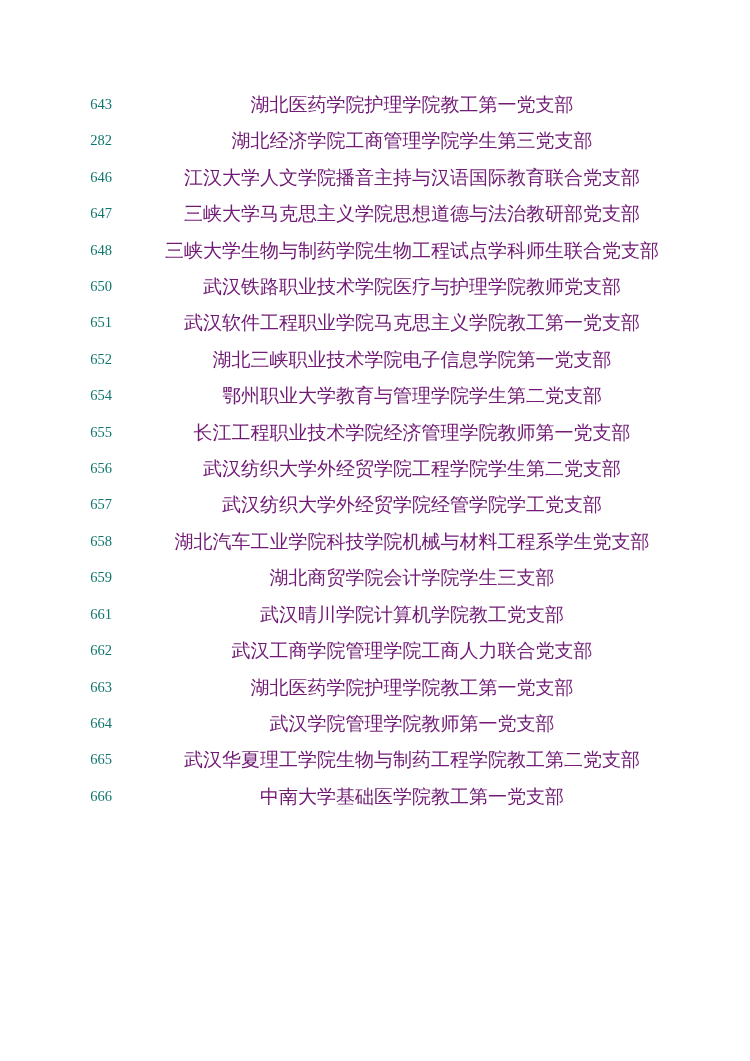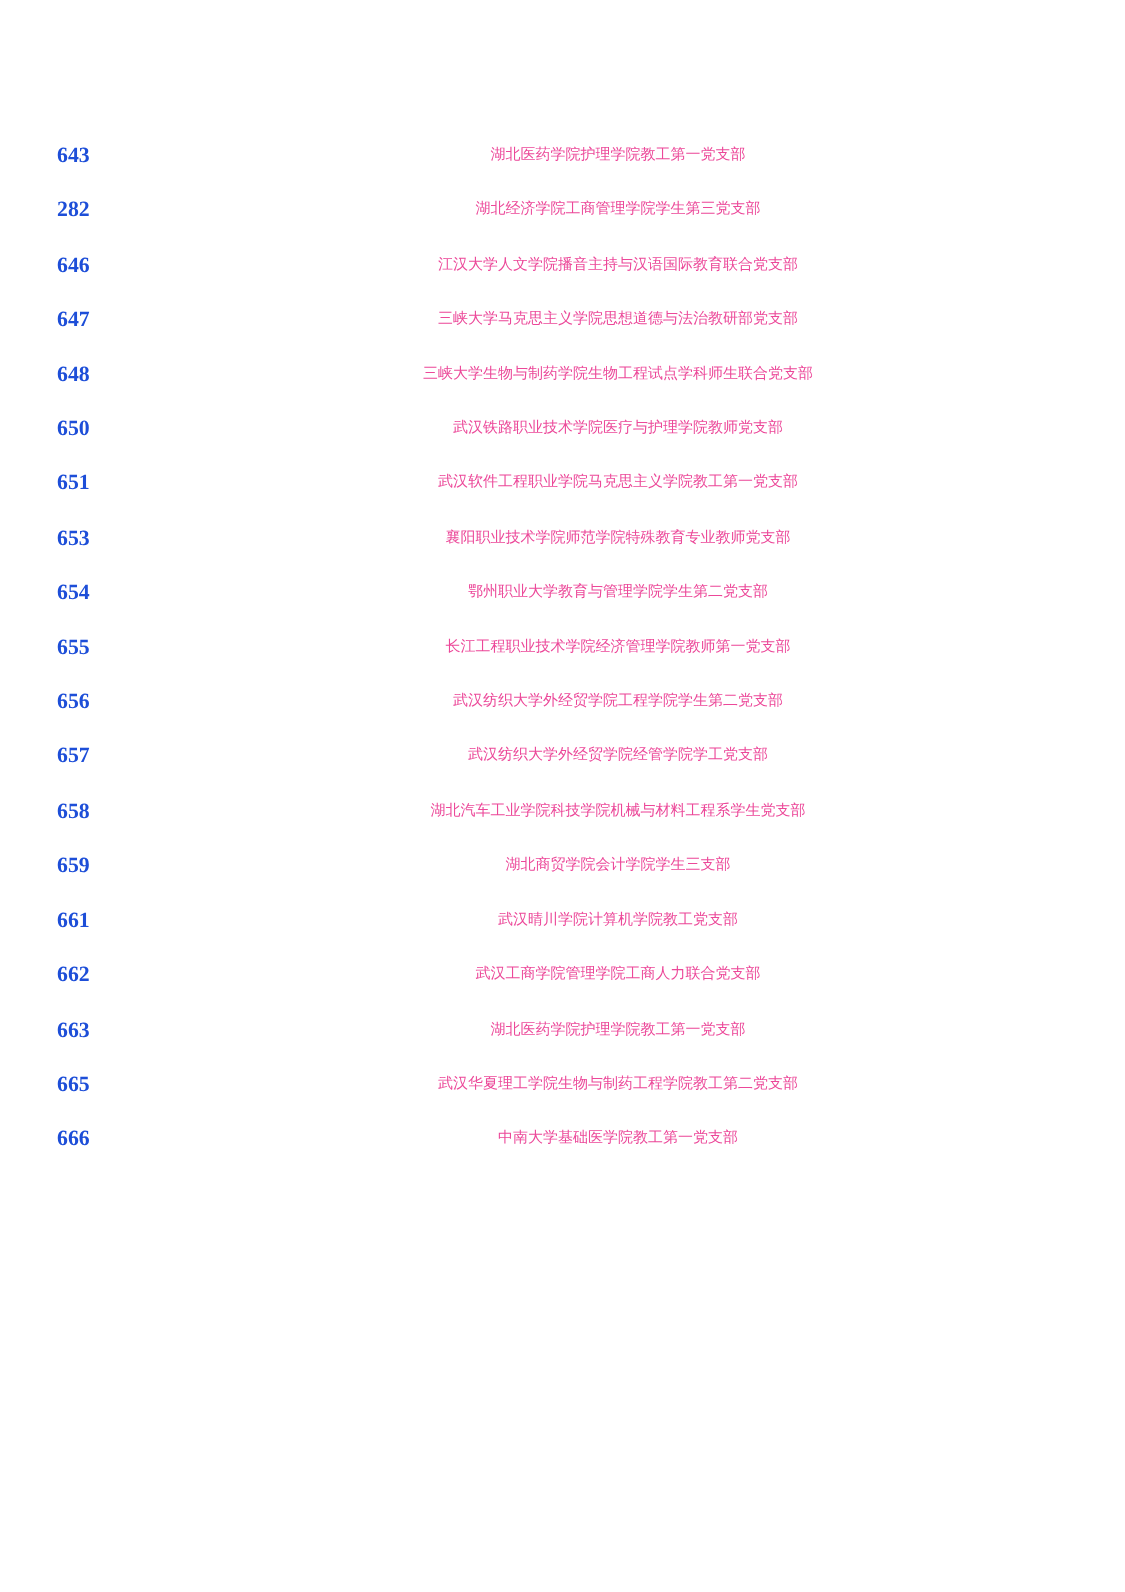--- a/index.html
+++ b/index.html
@@ -26,35 +26,34 @@
     border-collapse: collapse;
     table-layout: fixed;
   }
   table.doc-table td {
     padding: 0;
     border: none;
     vertical-align: middle;
   }
   td.num-cell {
     width: 74px;
-    text-align: left;
+    text-align: right;
     font-size: 14.5px;
     line-height: 36.4px;
     height: 36.4px;
     font-family: "Liberation Serif", "DejaVu Serif", serif;
-    color: #1d4ed8;
-    font-weight: bold;
+    color: #0f766e;
   }
   td.name-cell {
     text-align: center;
-    font-size: 10px;
+    font-size: 19px;
     line-height: 36.4px;
     height: 36.4px;
     white-space: nowrap;
-    color: #ec4899;
+    color: #701a75;
   }
   td.name-cell .shrink {
     display: inline-block;
     transform-origin: center center;
   }
 </style>
 </head>
 <body>
 
 <div class="page">
@@ -82,22 +81,22 @@
       </tr>
       <tr>
         <td class="num-cell">650</td>
         <td class="name-cell"><span class="shrink">武汉铁路职业技术学院医疗与护理学院教师党支部</span></td>
       </tr>
       <tr>
         <td class="num-cell">651</td>
         <td class="name-cell"><span class="shrink">武汉软件工程职业学院马克思主义学院教工第一党支部</span></td>
       </tr>
       <tr>
-        <td class="num-cell">653</td>
-        <td class="name-cell"><span class="shrink">襄阳职业技术学院师范学院特殊教育专业教师党支部</span></td>
+        <td class="num-cell">652</td>
+        <td class="name-cell"><span class="shrink">湖北三峡职业技术学院电子信息学院第一党支部</span></td>
       </tr>
       <tr>
         <td class="num-cell">654</td>
         <td class="name-cell"><span class="shrink">鄂州职业大学教育与管理学院学生第二党支部</span></td>
       </tr>
       <tr>
         <td class="num-cell">655</td>
         <td class="name-cell"><span class="shrink">长江工程职业技术学院经济管理学院教师第一党支部</span></td>
       </tr>
       <tr>
@@ -122,20 +121,24 @@
       </tr>
       <tr>
         <td class="num-cell">662</td>
         <td class="name-cell"><span class="shrink">武汉工商学院管理学院工商人力联合党支部</span></td>
       </tr>
       <tr>
         <td class="num-cell">663</td>
         <td class="name-cell"><span class="shrink">湖北医药学院护理学院教工第一党支部</span></td>
       </tr>
       <tr>
+        <td class="num-cell">664</td>
+        <td class="name-cell"><span class="shrink">武汉学院管理学院教师第一党支部</span></td>
+      </tr>
+      <tr>
         <td class="num-cell">665</td>
         <td class="name-cell"><span class="shrink">武汉华夏理工学院生物与制药工程学院教工第二党支部</span></td>
       </tr>
       <tr>
         <td class="num-cell">666</td>
         <td class="name-cell"><span class="shrink">中南大学基础医学院教工第一党支部</span></td>
       </tr>
     </tbody>
   </table>
 </div>

